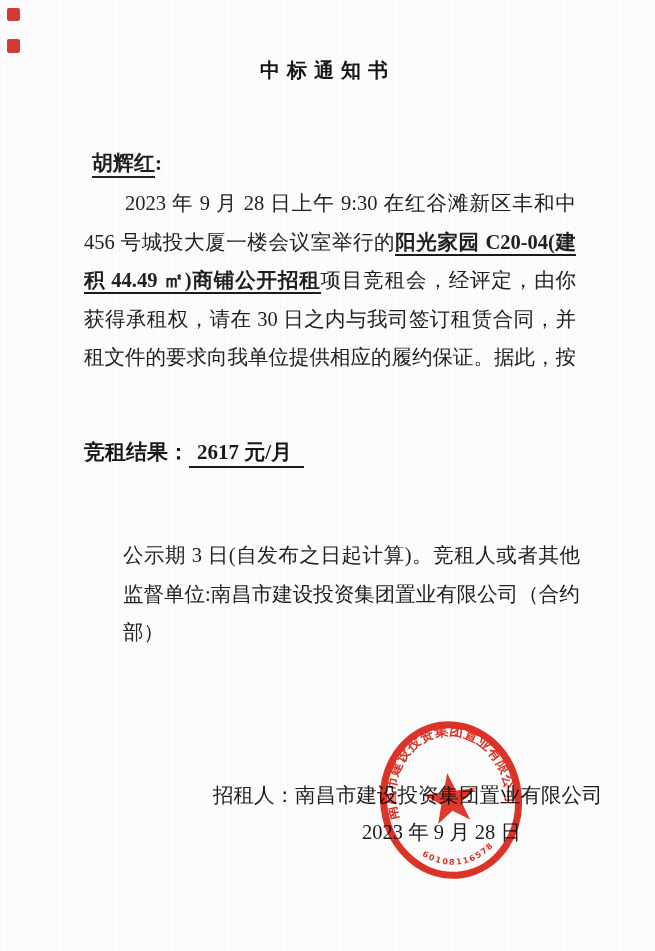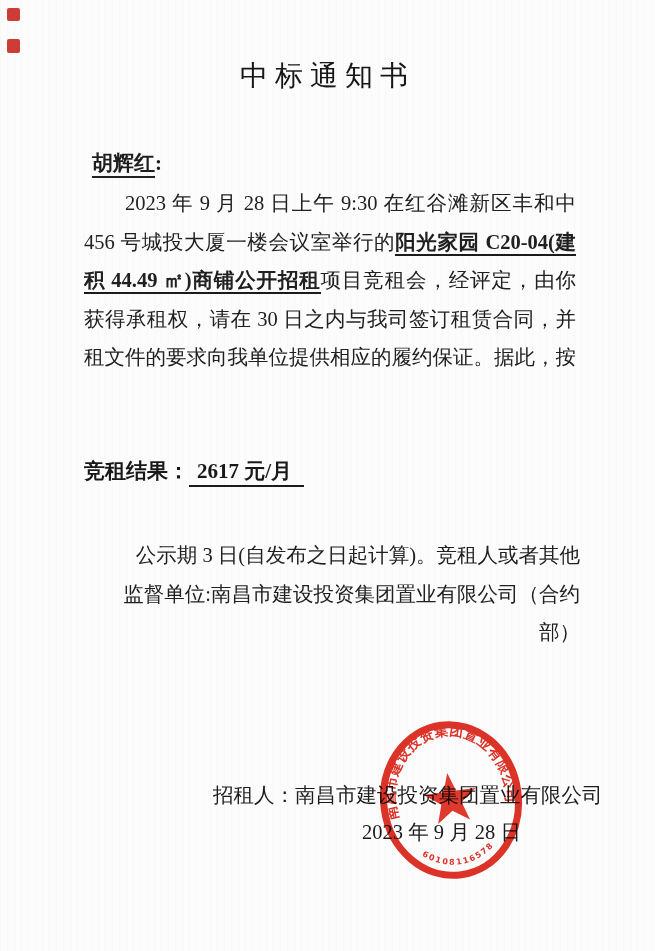--- a/index.html
+++ b/index.html
@@ -4,34 +4,34 @@
 <style>
   html,body{margin:0;padding:0;}
   body{width:655px;height:951px;overflow:hidden;
        font-family:"Liberation Serif","DejaVu Serif",serif;}
   .page{position:relative;width:655px;height:951px;
         background:#fcfcfc;
         background-image:repeating-linear-gradient(90deg,rgba(0,0,0,0.015) 0 1px,transparent 1px 7px);
         color:#1e1e1e;}
   .abs{position:absolute;}
   .title{left:0;top:57px;width:655px;text-align:center;
-         font-size:28px;font-weight:400;letter-spacing:7px;color:#161616;}
+         font-size:20px;font-weight:700;letter-spacing:7px;color:#161616;}
   .salutation{left:92px;top:149px;font-size:21px;font-weight:700;}
   .salutation .uline{border-bottom:2px solid #222;padding-bottom:1px;}
   .bodytext{left:84px;top:184px;width:492px;font-size:20.5px;line-height:38.6px;
             color:#202020;}
   .jline{text-align:justify;text-align-last:justify;text-justify:inter-character;
          height:38.6px;overflow:hidden;}
   .lline{text-align:left;height:38.6px;}
   .indent{padding-left:41px;}
   .bu{font-weight:700;border-bottom:2px solid #1b1b1b;padding-bottom:1px;}
-  .result{left:84px;top:457px;font-size:21px;font-weight:700;color:#181818;}
+  .result{left:84px;top:438px;font-size:21px;font-weight:700;color:#181818;}
   .result .val{border-bottom:2px solid #1b1b1b;padding:0 12px 2px 8px;white-space:pre;}
   .notice{left:84px;top:536px;width:496px;font-size:20.5px;line-height:38.6px;color:#202020;}
-  .ind2{padding-left:39px;text-align:right;}
+  .ind2{padding-left:39px;}
   .issuer{left:213px;top:781px;font-size:20.5px;color:#1b1b1b;}
   .dateline{left:362px;top:818px;font-size:20.5px;color:#1b1b1b;}
   .seal{left:374px;top:719px;width:154px;height:162px;
         transform:rotate(-8deg);mix-blend-mode:multiply;opacity:.93;}
   .red-mark{position:absolute;background:#c8271f;border-radius:2px;opacity:.9;}
   .red-mark.m1{left:7px;top:8px;width:13px;height:13px;}
   .red-mark.m2{left:7px;top:39px;width:13px;height:14px;}
 </style>
 </head>
 <body>

